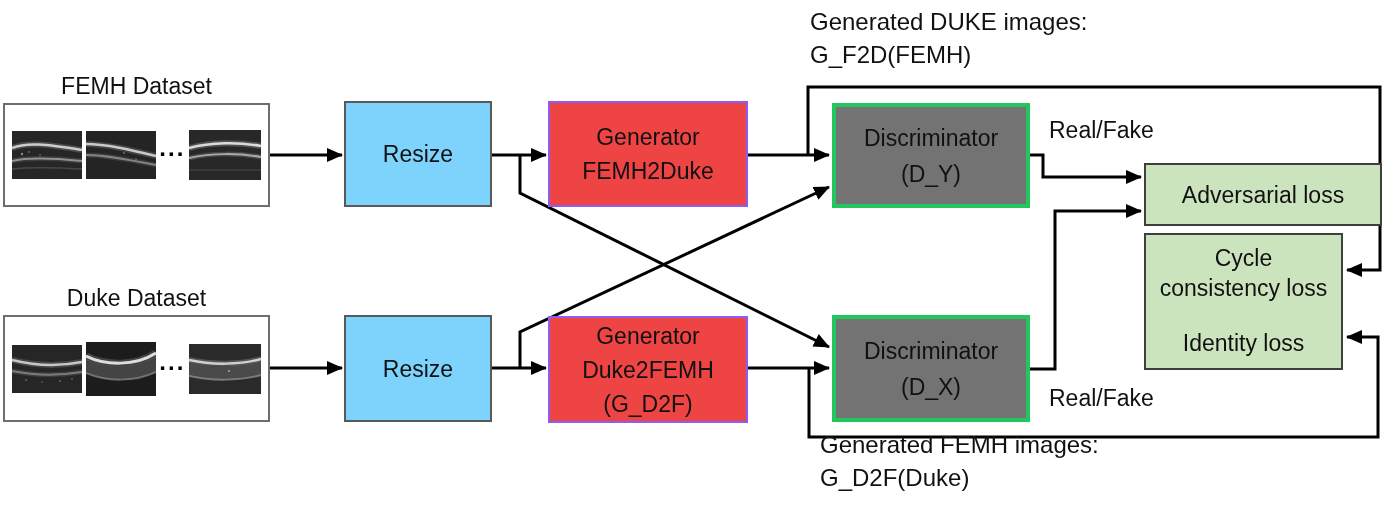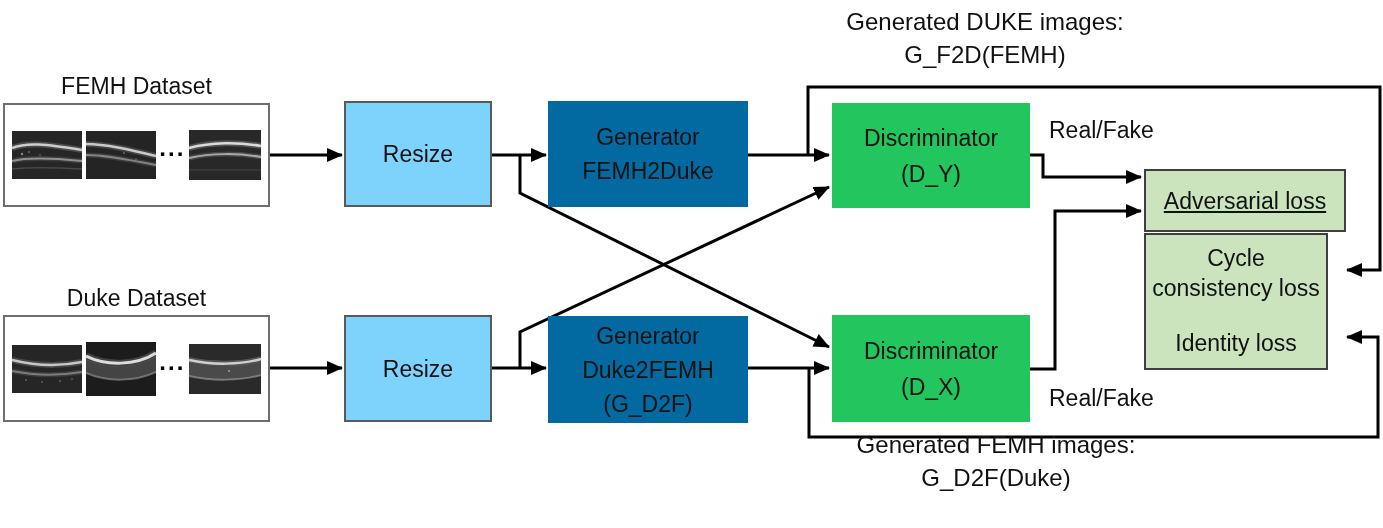--- a/index.html
+++ b/index.html
@@ -32,36 +32,35 @@
     line-height: 34px;
   }
   .dataset-box {
     background: #ffffff;
     border: 2.5px solid #6e6e6e;
     flex-direction: row;
     justify-content: space-between;
     padding: 0 7px;
   }
   .resize-box   { background: #7dd3fc; border: 2px solid #595959; }
-  .gen-box      { background: #0369a1; border: 2px solid #0369a1; }
-  .disc-box     { background: #22c55e; border: 4px solid #22c55e; line-height: 36px; }
+  .gen-box      { background: #ef4444; border: 2px solid #8b5cf6; }
+  .disc-box     { background: #737373; border: 4px solid #22c55e; line-height: 36px; }
   .loss-box     { background: #cbe4bd; border: 2px solid #3f3f3f; }
   .cycle-box    { justify-content: space-between; padding: 8px 0 10px 0; line-height: 30px; }
   .label {
     position: absolute;
     z-index: 2;
     text-align: center;
     font-size: 23px;
     line-height: 28px;
     white-space: nowrap;
   }
   .annotation {
     position: absolute;
     z-index: 2;
-    text-align: center;
     font-size: 24px;
     line-height: 33px;
   }
   .realfake {
     position: absolute;
     z-index: 2;
     font-size: 23px;
     white-space: nowrap;
   }
   .thumb { display: block; }
@@ -196,24 +195,24 @@
 
   <div class="box disc-box" style="left:832px; top:103px; width:198px; height:105px;">
     <div>Discriminator</div>
     <div>(D_Y)</div>
   </div>
   <div class="box disc-box" style="left:832px; top:315px; width:198px; height:107px;">
     <div>Discriminator</div>
     <div>(D_X)</div>
   </div>
 
-  <div class="box loss-box" style="left:1144px; top:169px; width:202px; height:63px;text-decoration:underline;">
+  <div class="box loss-box" style="left:1144px; top:163px; width:238px; height:63px;">
     <div>Adversarial loss</div>
   </div>
-  <div class="box loss-box cycle-box" style="left:1144px; top:233px; width:184px; height:137px;">
+  <div class="box loss-box cycle-box" style="left:1144px; top:233px; width:199px; height:137px;">
     <div>
       <div>Cycle</div>
       <div>consistency loss</div>
     </div>
     <div>Identity loss</div>
   </div>
 
   <div class="annotation" style="left:810px; top:5px; width:350px;">
     <div>Generated DUKE images:</div>
     <div>G_F2D(FEMH)</div>

